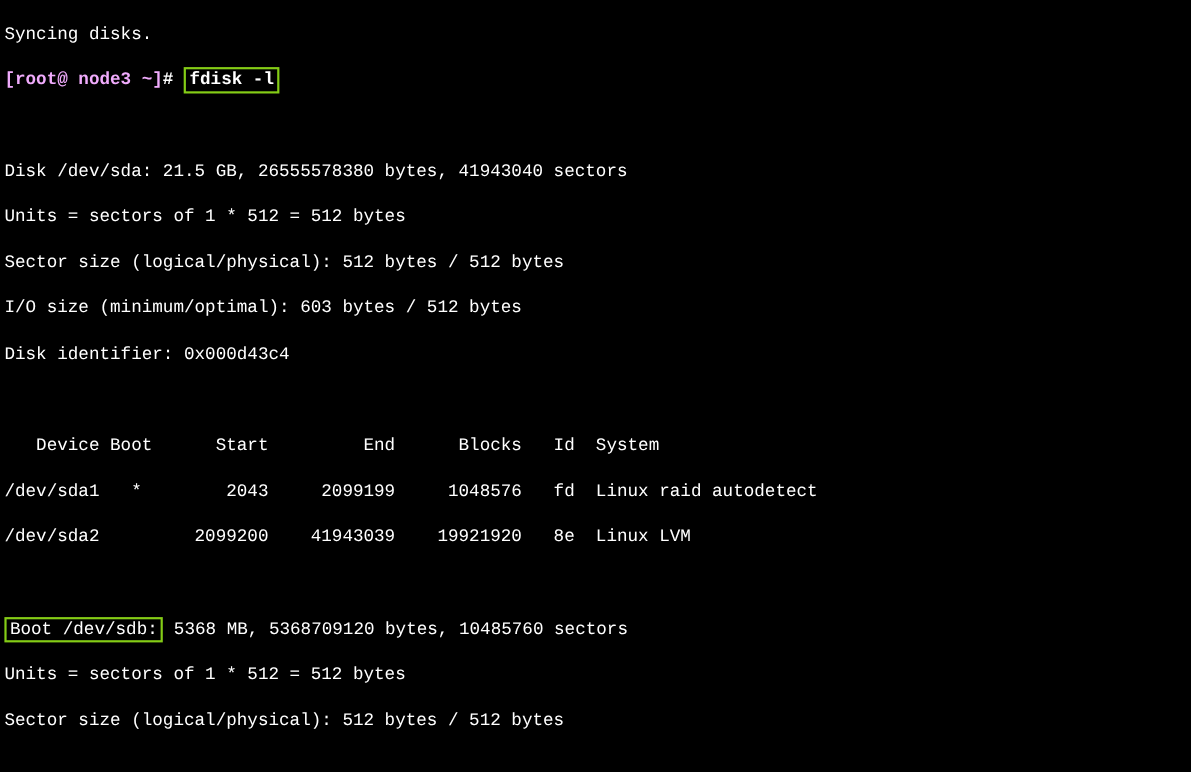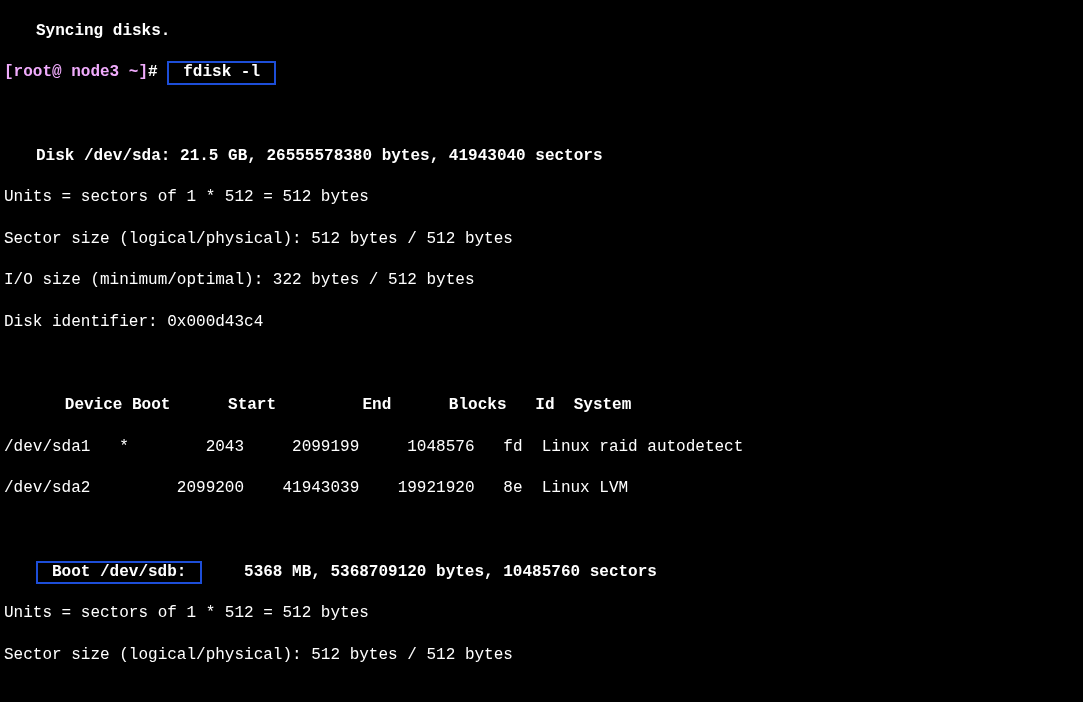--- a/index.html
+++ b/index.html
@@ -17,38 +17,38 @@
   .terminal {
     padding: 0 4px;
     white-space: pre;
   }
   .line { white-space: pre; }
   .prompt-root { color: #f0abfc; font-weight: bold; }
   .prompt-end  { color: #fff; font-weight: bold; }
   .cmd { color: #fff; font-weight: bold; }
   .highlight-red {
     display: inline-block;
-    border: 2px solid #1d4ed8;
-    padding: 0 14px;
+    border: 2px solid #84cc16;
+    padding: 0 3px;
     margin: -2px 0;
     line-height: 1.2;
   }
-  .bold { font-weight: bold; margin-left: 32px; }
+  .bold { font-weight: normal; }
 </style>
 </head>
 <body>
 
 <div class="terminal">
 <div class="line bold">Syncing disks.</div>
 <div class="line"><span class="prompt-root">[root@ node3 ~]</span><span class="prompt-end">#</span> <span class="highlight-red"><span class="cmd">fdisk -l</span></span></div>
 <div class="line">&nbsp;</div>
 <div class="line bold">Disk /dev/sda: 21.5 GB, 26555578380 bytes, 41943040 sectors</div>
 <div class="line">Units = sectors of 1 * 512 = 512 bytes</div>
 <div class="line">Sector size (logical/physical): 512 bytes / 512 bytes</div>
-<div class="line">I/O size (minimum/optimal): 322 bytes / 512 bytes</div>
+<div class="line">I/O size (minimum/optimal): 603 bytes / 512 bytes</div>
 <div class="line">Disk identifier: 0x000d43c4</div>
 <div class="line">&nbsp;</div>
 <div class="line bold">   Device Boot      Start         End      Blocks   Id  System</div>
 <div class="line">/dev/sda1   *        2043     2099199     1048576   fd  Linux raid autodetect</div>
 <div class="line">/dev/sda2         2099200    41943039    19921920   8e  Linux LVM</div>
 <div class="line">&nbsp;</div>
 <div class="line"><span class="highlight-red bold">Boot /dev/sdb:</span><span class="bold"> 5368 MB, 5368709120 bytes, 10485760 sectors</span></div>
 <div class="line">Units = sectors of 1 * 512 = 512 bytes</div>
 <div class="line">Sector size (logical/physical): 512 bytes / 512 bytes</div>
 

